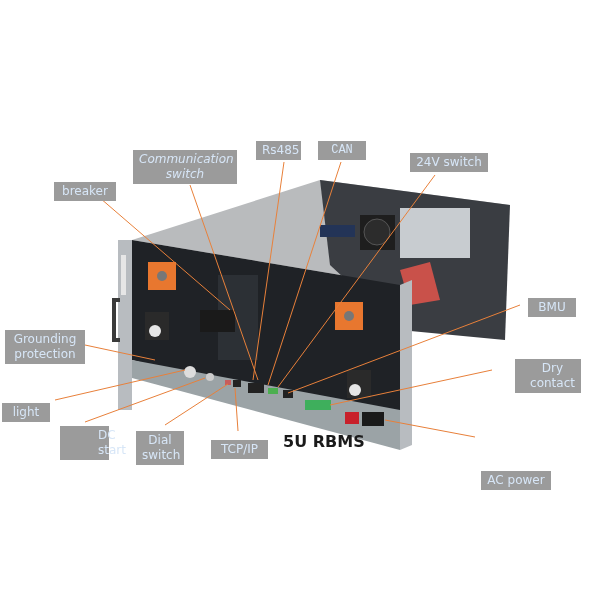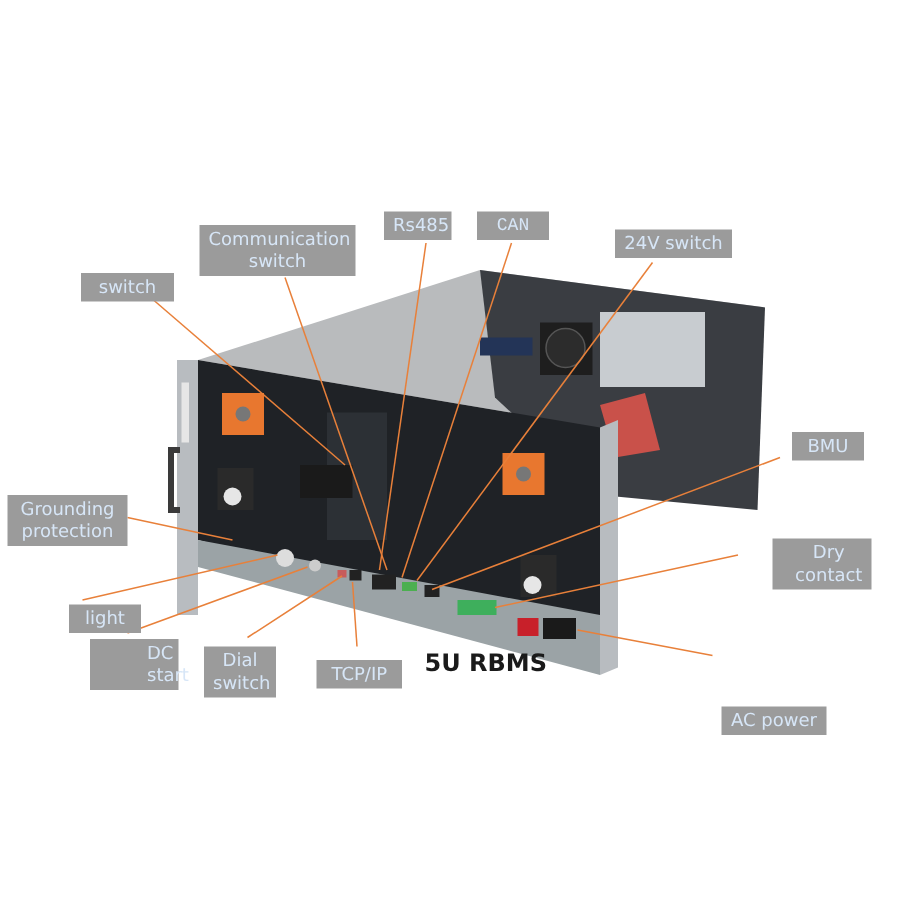--- a/index.html
+++ b/index.html
@@ -73,27 +73,27 @@
     <line x1="520" y1="305" x2="288" y2="393"></line>
     <line x1="492" y1="370" x2="330" y2="405"></line>
     <line x1="55" y1="400" x2="185" y2="370"></line>
     <line x1="85" y1="422" x2="205" y2="378"></line>
     <line x1="165" y1="425" x2="228" y2="384"></line>
     <line x1="238" y1="431" x2="235" y2="388"></line>
     <line x1="475" y1="437" x2="385" y2="420"></line>
   </g>
 </svg>
 
-<div class="lbl" style="left:133px;top:150px;width:104px;">Communication switch</div>
+<div class="lbl" style="left:133px;top:150px;width:104px;font-style:italic;">Communication switch</div>
 <div class="lbl" style="left:256px;top:141px;width:45px;">Rs485</div>
 <div class="lbl" style="left:318px;top:141px;width:48px;font-family:Liberation Mono, monospace;">CAN</div>
 <div class="lbl" style="left:410px;top:153px;width:78px;">24V switch</div>
-<div class="lbl" style="left:54px;top:182px;width:62px;">switch</div>
+<div class="lbl" style="left:54px;top:182px;width:62px;">breaker</div>
 <div class="lbl" style="left:5px;top:330px;width:80px;">Grounding protection</div>
-<div class="lbl" style="left:528px;top:288px;width:48px;">BMU</div>
+<div class="lbl" style="left:528px;top:298px;width:48px;">BMU</div>
 <div class="lbl" style="left:515px;top:359px;width:66px;padding-left:15px;">Dry contact</div>
-<div class="lbl" style="left:2px;top:403px;width:48px;margin-left:44px;">light</div>
-<div class="lbl" style="left:60px;top:426px;width:59px;padding-left:38px;">DC start</div>
+<div class="lbl" style="left:2px;top:403px;width:48px;">light</div>
+<div class="lbl" style="left:60px;top:426px;width:49px;padding-left:38px;">DC start</div>
 <div class="lbl" style="left:136px;top:431px;width:48px;">Dial switch</div>
 <div class="lbl" style="left:211px;top:440px;width:57px;">TCP/IP</div>
 <div class="lbl" style="left:481px;top:427px;width:70px;margin-top:44px;">AC power</div>
 
 <div class="title">5U RBMS</div>
 
 </body></html>

